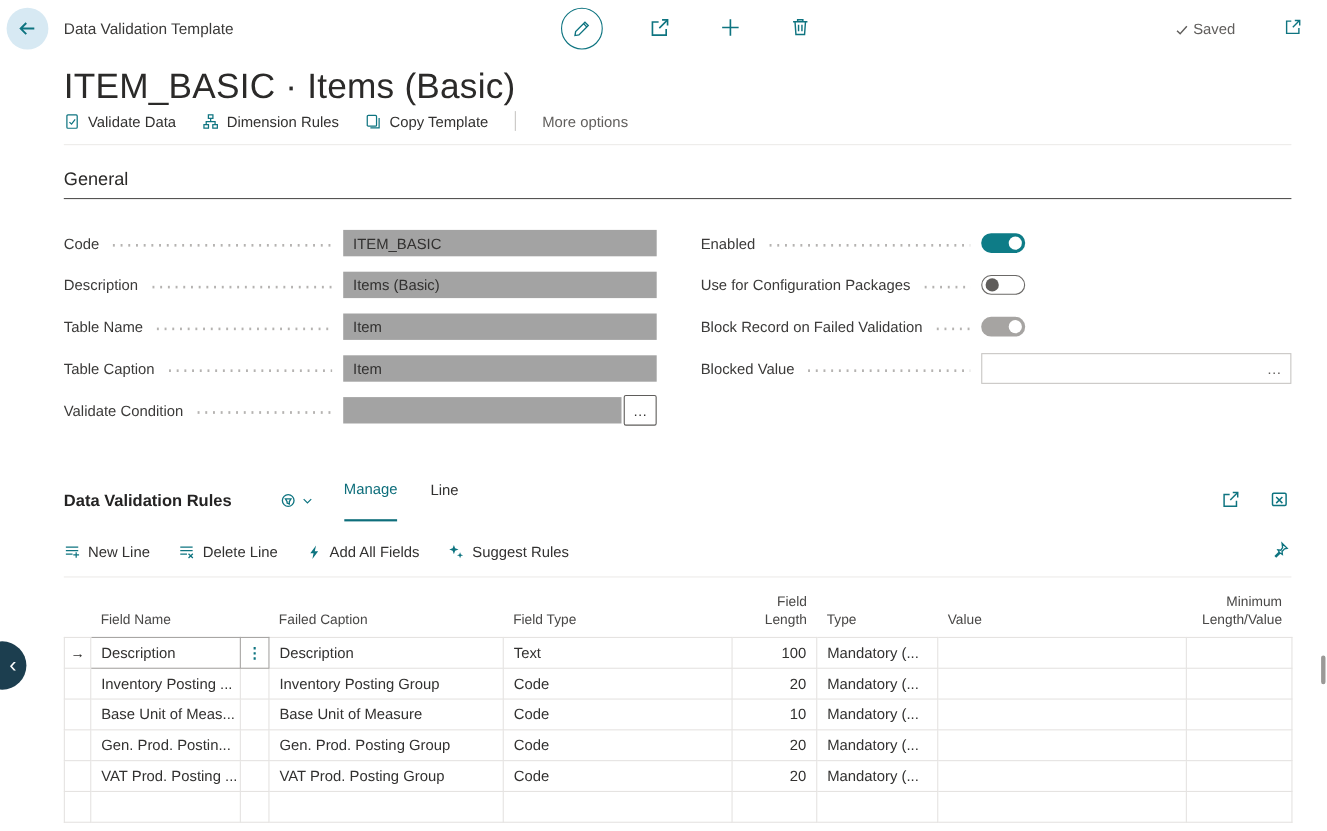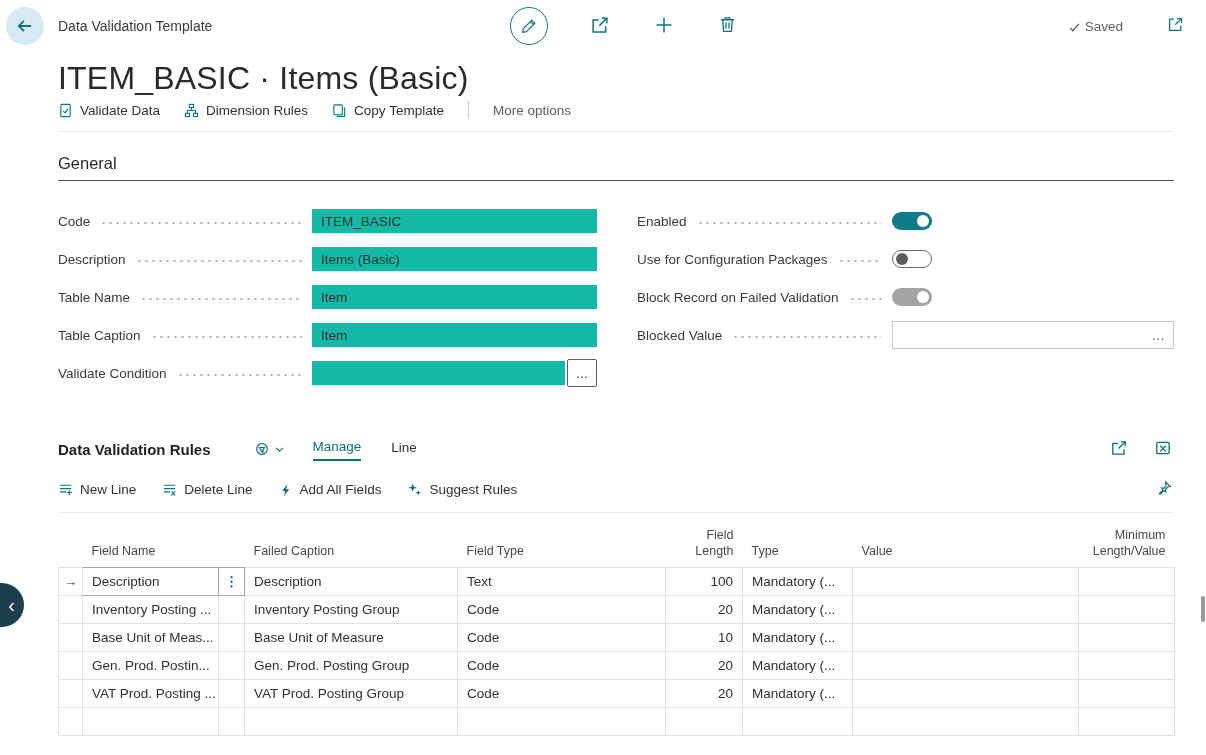--- a/index.html
+++ b/index.html
@@ -29,39 +29,39 @@
 
   
   .general{margin:22px 32px 0 58px}
   .section-heading{font-size:16.5px;font-weight:400;color:#2b2a29;padding-bottom:7px;border-bottom:1.5px solid#555453}
   .fields-wrap{display:flex;gap:40px;padding-top:26px}
   .fields-col{width:539px;display:flex;flex-direction:column}
   .fields-col.right{width:537px}
   .field-row{display:flex;align-items:center;height:28px;margin-bottom:10px}
   .flabel{color:#3b3a39;white-space:nowrap}
   .leader{flex:1;height:6px;margin:6px 10px 0 10px;background-image:radial-gradient(circle,#b5b3b1 1px,transparent 1.3px);background-size:7px 4px;background-repeat:repeat-x;background-position:0 0}
-  .tinput{width:285px;height:20px;background:#14b8a6;border:none;font-family:inherit;font-size:13.5px;color:#323130;padding:12px 9px;outline:none}
+  .tinput{width:285px;height:20px;background:#a3a3a3;border:none;font-family:inherit;font-size:13.5px;color:#323130;padding:12px 9px;outline:none}
   .tinput.short{width:253px}
   .assist-btn{width:30px;height:28px;margin-left:2px;background:#fff;border:1px solid #58565  4;border:1px solid #5f5d5b;font-size:13px;color:#323130;cursor:pointer;line-height:1;border-radius:2px}
   .blocked-input{width:282px;height:28px;border:1px solid #c8c6c4;background:#fff;display:flex;align-items:center;justify-content:flex-end;padding:0 8px;color:#605e5c;cursor:text}
 
   .toggle{width:40px;height:18px;border-radius:10px;position:relative;flex:none;cursor:pointer;margin-right:242px}
   .toggle .knob{position:absolute;top:2.5px;width:12px;height:12px;border-radius:50%}
   .toggle.on{background:#0e7c87}
   .toggle.on .knob{right:3px;background:#fff}
   .toggle.off{background:#fff;border:1px solid #6b6967}
   .toggle.off .knob{top:1.5px;left:3px;background:#5f5d5b}
   .toggle.disabled{background:#a6a4a2}
 
   
   .rules-head{display:flex;align-items:center;margin:40px 32px 0 58px}
   .rules-title{font-size:15px;font-weight:700;color:#242323}
   .filter-group{display:flex;align-items:center;gap:3px;margin-left:44px;background:none;border:none;cursor:pointer}
   .tabs{display:flex;gap:30px;margin-left:28px}
-  .tab{background:none;border:none;font-family:inherit;font-size:13.5px;cursor:pointer;padding-bottom:5px;position:relative;color:#323130}
+  .tab{background:none;border:none;font-family:inherit;font-size:13.5px;cursor:pointer;padding-bottom:20px;position:relative;color:#323130}
   .tab.active{color:#0e6e7b;border-bottom:2.2px solid #0e6e7b;font-weight:400}
   .rules-head-icons{margin-left:auto;display:flex;gap:22px}
 
   .rules-toolbar{display:flex;align-items:center;gap:26px;margin:16px 32px 0 58px;padding-bottom:11px;border-bottom:1px solid #edebe9}
   .rules-toolbar .pin{margin-left:auto}
 
   
   .rules-table{margin:14px 0 0 58px;width:1116px;border-collapse:collapse;table-layout:fixed;font-size:13.5px}
   .rules-table th{font-weight:400;font-size:12.5px;color:#494847;text-align:left;vertical-align:bottom;padding:0 9px 7px 9px;white-space:pre-line;line-height:1.3}
   .rules-table td{height:28px;border:1px solid #e5e3e1;padding:0 9px;white-space:nowrap;overflow:hidden;color:#323130;background:#fff}

